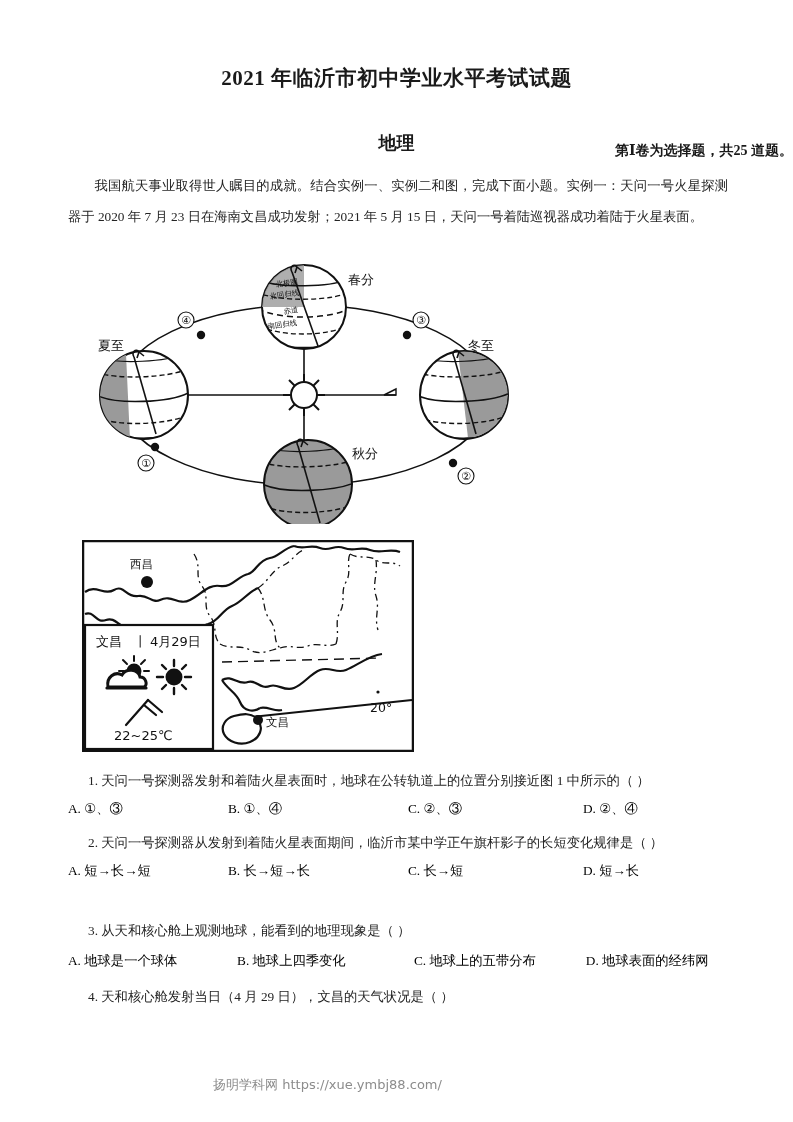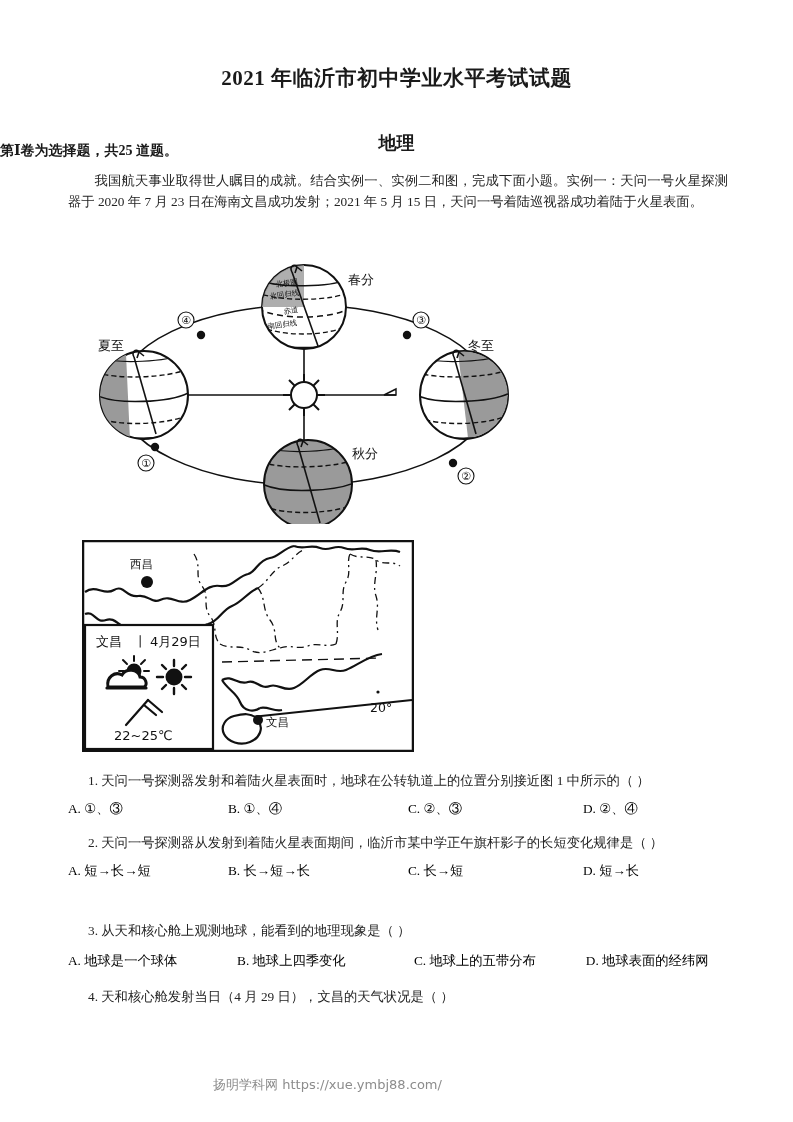--- a/index.html
+++ b/index.html
@@ -37,31 +37,31 @@
     width: 793px;
     text-align: center;
     font-size: 18px;
     font-weight: bold;
     margin-top: 23px;
   }
   .title-note {
     position: absolute;
     left: 0; top: 142px;
     width: 793px;
-    text-align: left;
+    text-align: right;
     font-size: 14px;
     font-weight: bold;
   }
   
   .para {
     position: absolute;
     left: 68px;
     width: 660px;
     font-size: 13.3px;
-    line-height: 21px;
+    line-height: 31px;
     text-align: justify;
     text-indent: 2em;
     color: #242424;
   }
   #intro-para { top: 170px; }
   #case2-para { top: 886px; line-height: 26px; }
 
   .qline {
     position: absolute;
     left: 68px;

